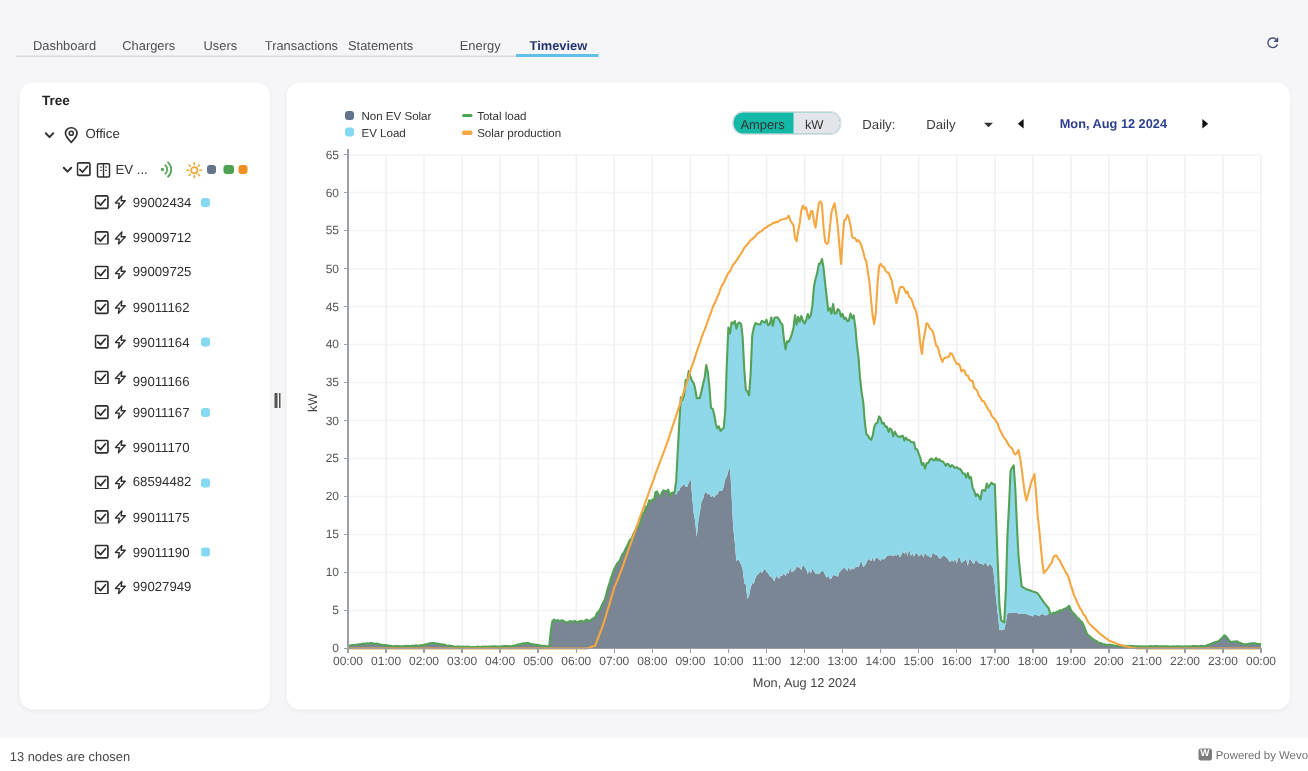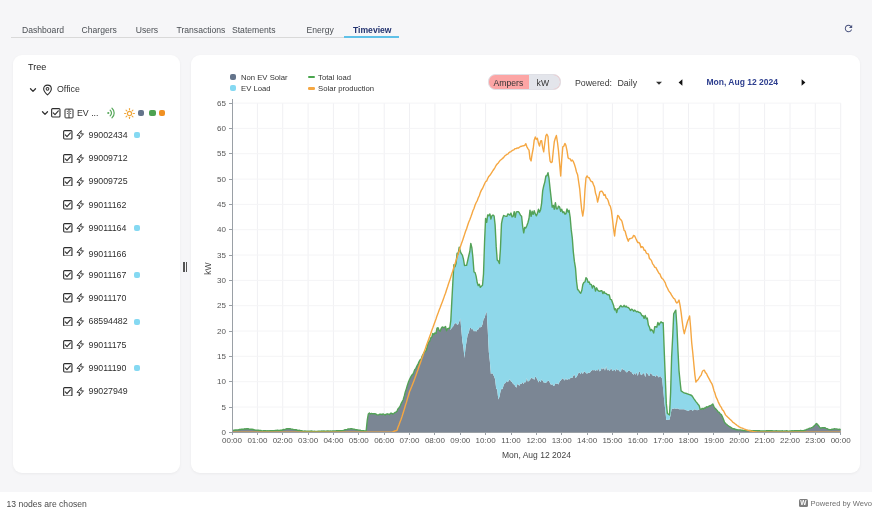--- a/index.html
+++ b/index.html
@@ -11,21 +11,21 @@
 <div style="position:absolute;left:176.5px;top:24.5px;font-size:8.6px;color:#4b4f54">Transactions</div>
 <div style="position:absolute;left:232px;top:24.5px;font-size:8.6px;color:#4b4f54">Statements</div>
 <div style="position:absolute;left:306.5px;top:24.5px;font-size:8.6px;color:#4b4f54">Energy</div>
 <div style="position:absolute;left:353px;top:24.5px;font-size:8.6px;font-weight:bold;color:#233370">Timeview</div>
 <div style="position:absolute;left:10.5px;top:37px;width:333.5px;height:1px;background:#d9d9d9"></div>
 <div style="position:absolute;left:344px;top:36.3px;width:54.5px;height:2.2px;background:#5fc1e8"></div>
 <svg style="position:absolute;left:843px;top:23.3px" width="11" height="11" viewBox="0 0 24 24">
     <path d="M17.65,6.35 C16.2,4.9 14.21,4 12,4 C7.58,4 4.01,7.58 4.01,12 C4.01,16.42 7.58,20 12,20 C15.73,20 18.84,17.45 19.73,14 L17.65,14 C16.83,16.33 14.61,18 12,18 C8.69,18 6,15.31 6,12 C6,8.69 8.69,6 12,6 C13.66,6 15.14,6.69 16.22,7.78 L13,11 L20,11 L20,4 L17.65,6.35 Z" fill="#47507c"></path>
   </svg>
 <div style="position:absolute;left:12.5px;top:54.5px;width:167px;height:418px;background:#fff;border-radius:9px;box-shadow:0 1px 3px rgba(0,0,0,0.05)">
-<div style="position:absolute;left:15.5px;top:7px;font-size:9px;font-weight:normal;color:#222">Tree</div>
+<div style="position:absolute;left:15.5px;top:7px;font-size:9px;font-weight:bold;color:#222">Tree</div>
 <svg style="position:absolute;left:16px;top:31.2px" width="8" height="8" viewBox="0 0 8 8">
       <path d="M1.5 2.8 L4 5.4 L6.5 2.8" fill="none" stroke="#333" stroke-width="1.3" stroke-linecap="round" stroke-linejoin="round"></path>
     </svg>
     <svg style="position:absolute;left:29.5px;top:29.2px" width="11" height="12" viewBox="0 0 12 13">
       <path d="M6 1.2 C3.5 1.2 1.8 3.0 1.8 5.3 C1.8 7.3 3.6 9.5 6 11.8 C8.4 9.5 10.2 7.3 10.2 5.3 C10.2 3.0 8.5 1.2 6 1.2 Z" fill="none" stroke="#2e2e2e" stroke-width="1.2"></path>
       <circle cx="6" cy="5.2" r="1.5" fill="none" stroke="#2e2e2e" stroke-width="1.1"></circle>
     </svg>
     <div class="tl" style="left:44.5px;top:29.8px">Office</div>
 <svg style="position:absolute;left:28.5px;top:54.8px" width="8" height="8" viewBox="0 0 8 8">
       <path d="M1.5 2.8 L4 5.4 L6.5 2.8" fill="none" stroke="#333" stroke-width="1.3" stroke-linecap="round" stroke-linejoin="round"></path>
@@ -302,26 +302,26 @@
 </svg>
 
 <div style="position:absolute;left:39.3px;top:19.2px;width:6.2px;height:6.2px;border-radius:2px;background:#64748b"></div>
 <div class="tl" style="left:50.5px;top:18px;color:#333;font-size:7.7px">Non EV Solar</div>
 <div style="position:absolute;left:39.3px;top:30.7px;width:6.2px;height:6.2px;border-radius:2px;background:#85d9f2"></div>
 <div class="tl" style="left:50.5px;top:29.5px;color:#333;font-size:7.7px">EV Load</div>
 <div style="position:absolute;left:117.9px;top:21px;width:7px;height:2.6px;border-radius:1.3px;background:#4aa64e"></div>
 <div class="tl" style="left:127.6px;top:18px;color:#333;font-size:7.7px">Total load</div>
 <div style="position:absolute;left:117.9px;top:32.5px;width:7px;height:2.6px;border-radius:1.3px;background:#f5a742"></div>
 <div class="tl" style="left:127.6px;top:29.5px;color:#333;font-size:7.7px">Solar production</div>
-<div style="position:absolute;left:297.1px;top:19.9px;width:73.6px;height:15.2px;border:1px solid #dfe0e6;border-radius:7.5px;background:#fca5a5;box-sizing:border-box">
+<div style="position:absolute;left:297.1px;top:19.9px;width:73.6px;height:15.2px;border:1px solid #dfe0e6;border-radius:7.5px;background:#14b8a6;box-sizing:border-box">
 <div style="position:absolute;right:0;top:0;width:31px;height:13.2px;background:#e3e5eb;border-radius:0 6.5px 6.5px 0"></div>
 <div style="position:absolute;left:5px;top:2.6px;font-size:8.6px;color:#333">Ampers</div>
 <div style="position:absolute;left:48px;top:2.6px;font-size:8.6px;color:#333">kW</div>
 </div>
-<div class="tl" style="left:384.4px;top:23px;color:#3a3a3a">Powered:</div>
+<div class="tl" style="left:384.4px;top:23px;color:#3a3a3a">Daily:</div>
 <div class="tl" style="left:427px;top:23px;color:#3a3a3a">Daily</div>
 <svg style="position:absolute;left:464px;top:26px" width="8" height="5" viewBox="0 0 9 6">
       <path d="M0.9 1.0 L4.5 4.6 L8.1 1.0 Z" fill="#333"></path>
     </svg>
 <svg style="position:absolute;left:487.5px;top:24.5px" width="5" height="7" viewBox="0 0 5 7">
       <path d="M4.4 0.3 L0.6 3.5 L4.4 6.7 Z" fill="#111"></path>
     </svg>
 <div style="position:absolute;left:516px;top:22.4px;font-size:8.5px;font-weight:bold;color:#2e3f8f">Mon, Aug 12 2024</div>
 <svg style="position:absolute;left:610px;top:24.5px" width="5" height="7" viewBox="0 0 5 7">
       <path d="M0.6 0.3 L4.4 3.5 L0.6 6.7 Z" fill="#111"></path>

